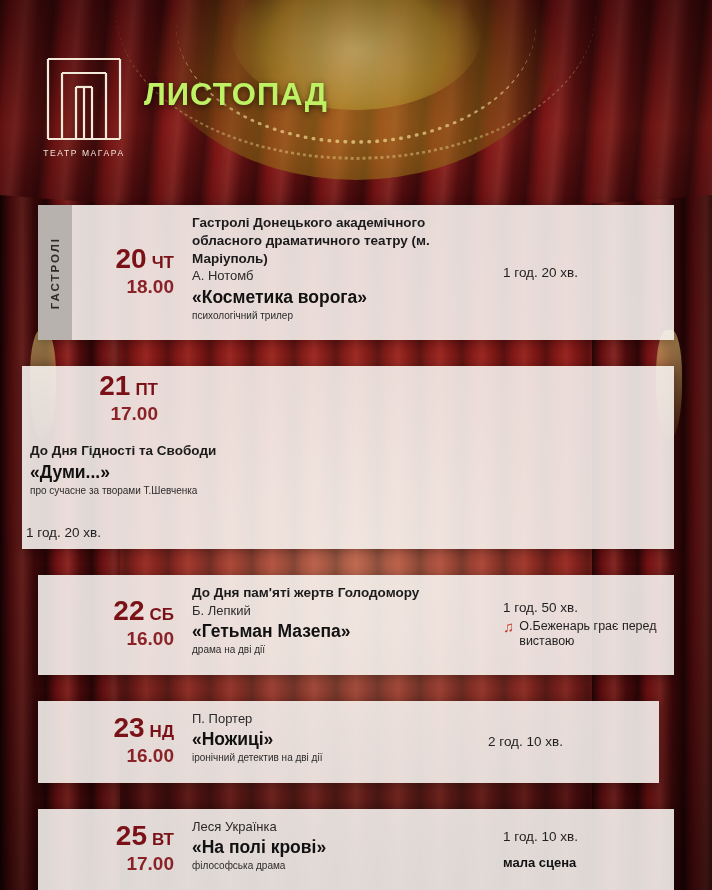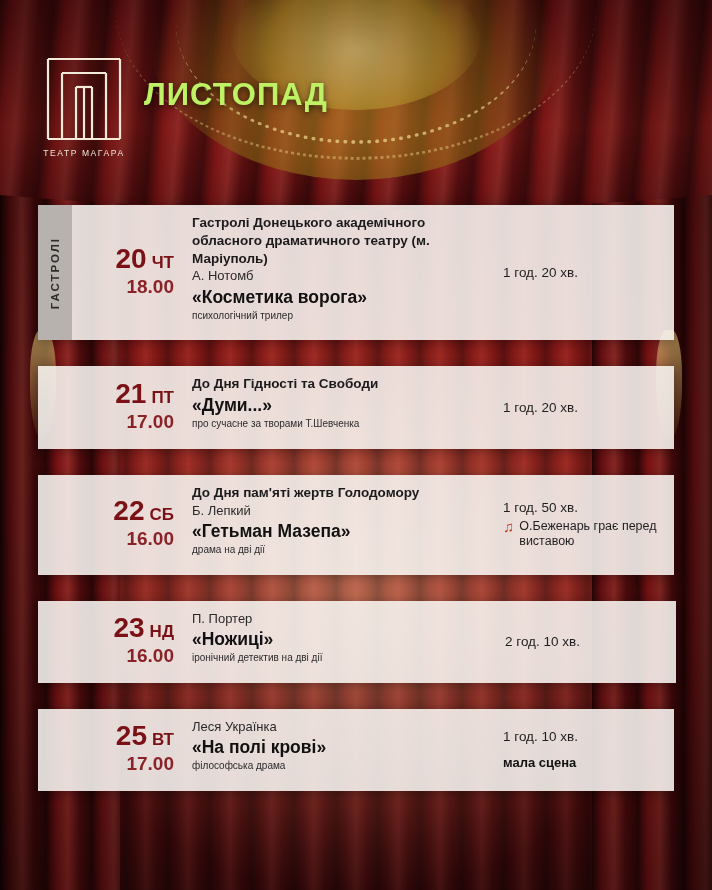--- a/index.html
+++ b/index.html
@@ -262,21 +262,21 @@
         <div class="subtitle">Гастролі Донецького академічного обласного драматичного театру (м. Маріуполь)</div>
         <div class="author">А. Нотомб</div>
         <div class="title">«Косметика ворога»</div>
         <div class="genre">психологічний трилер</div>
       </div>
       <div class="meta-col">
         <div class="duration">1 год. 20 хв.</div>
       </div>
     </div>
 
-    <div class="row" style="margin-left:38px;margin-right:38px;margin-top:26px;">
+    <div class="row" style="margin-left:22px;margin-right:38px;margin-top:26px;flex-direction:column;">
       <div class="date-col" style="width:146px;">
         <div class="date-line">
           <span class="day-num">21</span>
           <span class="day-wd">ПТ</span>
         </div>
         <div class="time">17.00</div>
       </div>
       <div class="info-col">
         <div class="subtitle">До Дня Гідності та Свободи</div>
         <div class="title">«Думи...»</div>
@@ -303,21 +303,21 @@
       </div>
       <div class="meta-col">
         <div class="duration">1 год. 50 хв.</div>
         <div class="music-note">
           <span class="music-glyph">♫</span>
           <span class="music-text">О.Беженарь грає перед виставою</span>
         </div>
       </div>
     </div>
 
-    <div class="row" style="margin-left:38px;margin-right:36px;margin-top:26px;">
+    <div class="row" style="margin-left:38px;margin-right:53px;margin-top:26px;">
       <div class="date-col" style="width:146px;">
         <div class="date-line">
           <span class="day-num">23</span>
           <span class="day-wd">НД</span>
         </div>
         <div class="time">16.00</div>
       </div>
       <div class="info-col">
         <div class="author">П. Портер</div>
         <div class="title">«Ножиці»</div>

